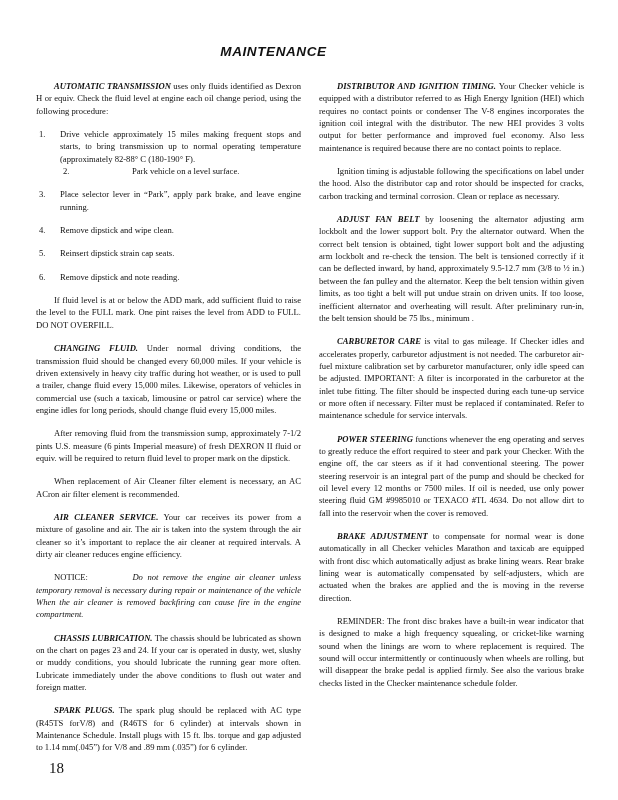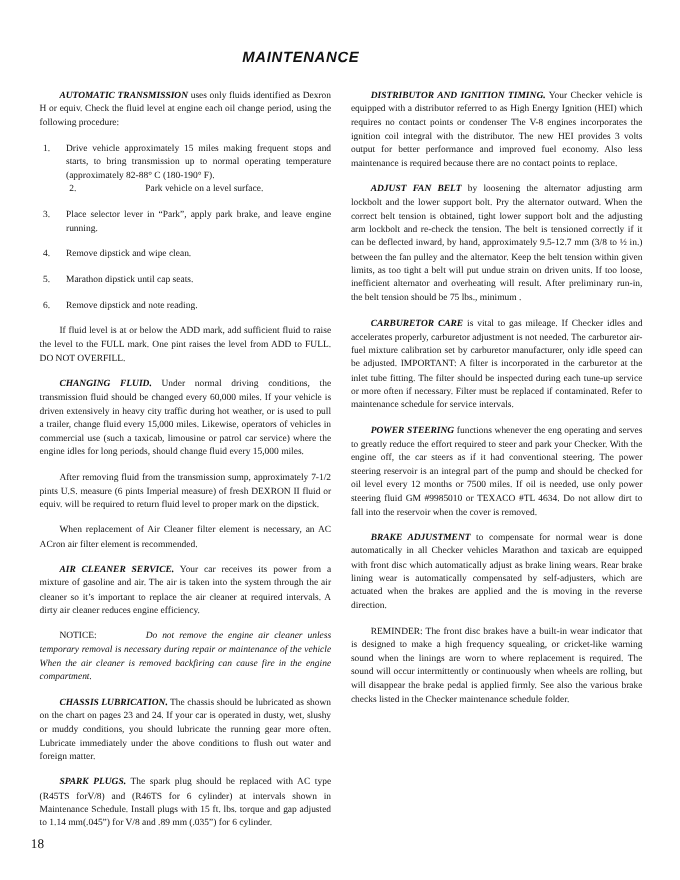--- a/index.html
+++ b/index.html
@@ -103,23 +103,23 @@
     position: absolute;
     left: 24px;
     top: 0;
   }
   .sub-item .sub-text {
     display: inline-block;
     margin-left: 48px;
   }
   .page-number {
     position: absolute;
-    left: 28px;
+    left: 49px;
     top: 760px;
-    font-size: 12px;
+    font-size: 15px;
   }
 </style>
 </head>
 <body>
 
 <div class="page">
 
   <div class="page-title">MAINTENANCE</div>
 
   <div class="columns">
@@ -140,21 +140,21 @@
         <li>
           <span class="num">3.</span>
           <span>Place selector lever in “Park”, apply park brake, and leave engine running.</span>
         </li>
         <li>
           <span class="num">4.</span>
           <span>Remove dipstick and wipe clean.</span>
         </li>
         <li>
           <span class="num">5.</span>
-          <span>Marathon dipstick until cap seats.</span>
+          <span>Reinsert dipstick strain cap seats.</span>
         </li>
         <li>
           <span class="num">6.</span>
           <span>Remove dipstick and note reading.</span>
         </li>
       </ol>
 
       <p class="indent">If fluid level is at or below the ADD mark, add sufficient fluid to raise the level to the FULL mark. One pint raises the level from ADD to FULL. DO NOT OVERFILL.</p>
 
       <p class="indent"><span class="run-head">CHANGING FLUID.</span><span> Under normal driving conditions, the transmission fluid should be changed every 60,000 miles. If your vehicle is driven extensively in heavy city traffic during hot weather, or is used to pull a trailer, change fluid every 15,000 miles. Likewise, operators of vehicles in commercial use (such a taxicab, limousine or patrol car service) where the engine idles for long periods, should change fluid every 15,000 miles.</span></p>
@@ -171,20 +171,21 @@
       <p class="indent"><span class="run-head">CHASSIS LUBRICATION.</span><span> The chassis should be lubricated as shown on the chart on pages 23 and 24. If your car is operated in dusty, wet, slushy or muddy conditions, you should lubricate the running gear more often. Lubricate immediately under the above conditions to flush out water and foreign matter.</span></p>
 
       <p class="indent last"><span class="run-head">SPARK PLUGS.</span><span> The spark plug should be replaced with AC type (R45TS forV/8) and (R46TS for 6 cylinder) at intervals shown in Maintenance Schedule. Install plugs with 15 ft. lbs. torque and gap adjusted to 1.14 mm(.045”) for V/8 and .89 mm (.035”) for 6 cylinder.</span></p>
 
     </div>
 
     <div class="col">
 
       <p class="indent"><span class="run-head">DISTRIBUTOR AND IGNITION TIMING.</span><span> Your Checker vehicle is equipped with a distributor referred to as High Energy Ignition (HEI) which requires no contact points or condenser The V-8 engines incorporates the ignition coil integral with the distributor. The new HEI provides 3 volts output for better performance and improved fuel economy. Also less maintenance is required because there are no contact points to replace.</span></p>
 
+      <p class="indent">Ignition timing is adjustable following the specifications on label under the hood. Also the distributor cap and rotor should be inspected for cracks, carbon tracking and terminal corrosion. Clean or replace as necessary.</p>
 
       <p class="indent"><span class="run-head">ADJUST FAN BELT</span><span> by loosening the alternator adjusting arm lockbolt and the lower support bolt. Pry the alternator outward. When the correct belt tension is obtained, tight lower support bolt and the adjusting arm lockbolt and re-check the tension. The belt is tensioned correctly if it can be deflected inward, by hand, approximately 9.5-12.7 mm (3/8 to ½ in.) between the fan pulley and the alternator. Keep the belt tension within given limits, as too tight a belt will put undue strain on driven units. If too loose, inefficient alternator and overheating will result. After preliminary run-in, the belt tension should be 75 lbs., minimum .</span></p>
 
       <p class="indent"><span class="run-head">CARBURETOR CARE</span><span> is vital to gas mileage. If Checker idles and accelerates properly, carburetor adjustment is not needed. The carburetor air-fuel mixture calibration set by carburetor manufacturer, only idle speed can be adjusted. IMPORTANT: A filter is incorporated in the carburetor at the inlet tube fitting. The filter should be inspected during each tune-up service or more often if necessary. Filter must be replaced if contaminated. Refer to maintenance schedule for service intervals.</span></p>
 
       <p class="indent"><span class="run-head">POWER STEERING</span><span> functions whenever the eng operating and serves to greatly reduce the effort required to steer and park your Checker. With the engine off, the car steers as if it had conventional steering. The power steering reservoir is an integral part of the pump and should be checked for oil level every 12 months or 7500 miles. If oil is needed, use only power steering fluid GM #9985010 or TEXACO #TL 4634. Do not allow dirt to fall into the reservoir when the cover is removed.</span></p>
 
       <p class="indent"><span class="run-head">BRAKE ADJUSTMENT</span><span> to compensate for normal wear is done automatically in all Checker vehicles Marathon and taxicab are equipped with front disc which automatically adjust as brake lining wears. Rear brake lining wear is automatically compensated by self-adjusters, which are actuated when the brakes are applied and the is moving in the reverse direction.</span></p>
 
       <p class="indent last">REMINDER: The front disc brakes have a built-in wear indicator that is designed to make a high frequency squealing, or cricket-like warning sound when the linings are worn to where replacement is required. The sound will occur intermittently or continuously when wheels are rolling, but will disappear the brake pedal is applied firmly. See also the various brake checks listed in the Checker maintenance schedule folder.</p>

